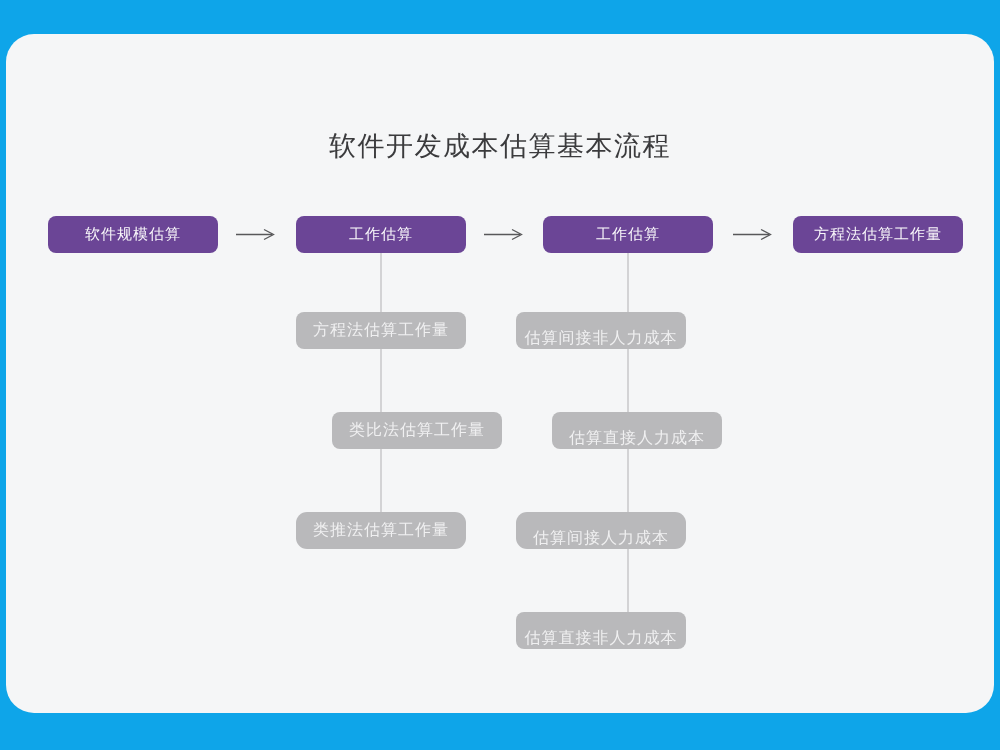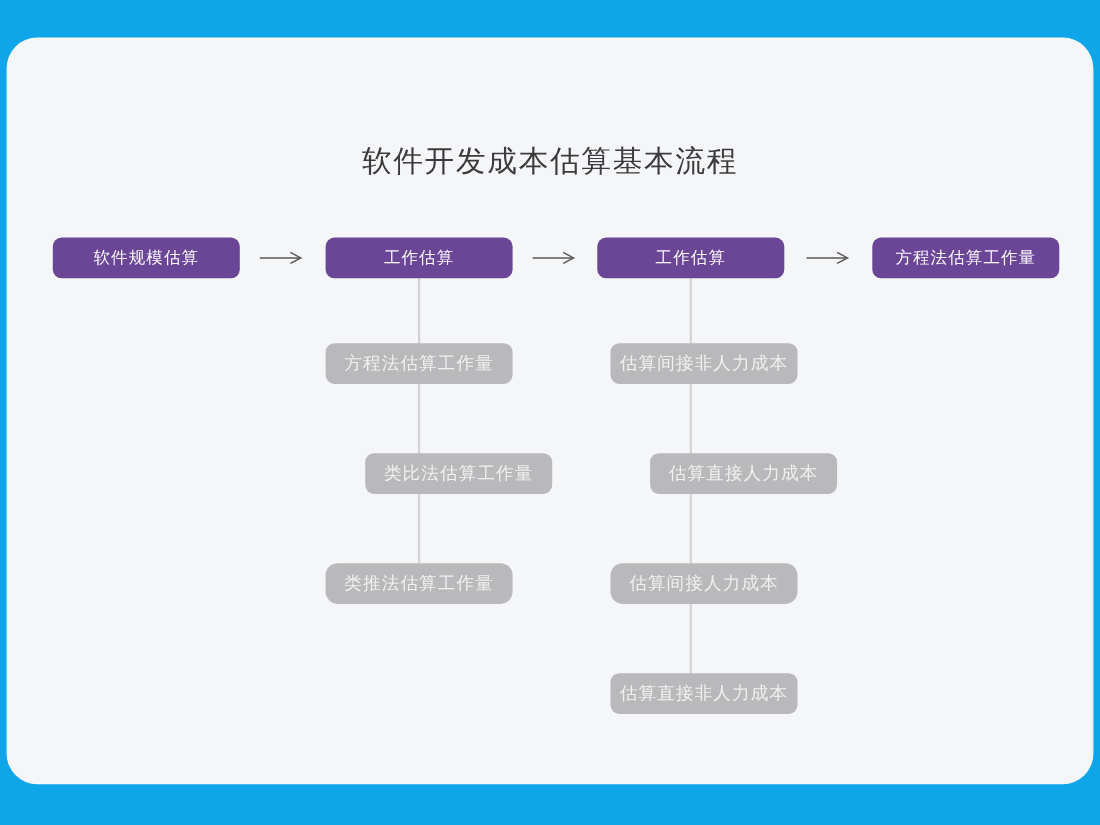--- a/index.html
+++ b/index.html
@@ -52,21 +52,21 @@
     color: #f0f0f1;
     font-size: 16px;
   }
 
   .stage-1 { left: 42px; }
   .stage-2 { left: 290px; }
   .stage-3 { left: 537px; }
   .stage-4 { left: 787px; }
 
   .col-work { left: 290px; }
-  .col-cost { left: 549px; }
+  .col-cost { left: 510px; align-items: flex-end; }
   .row-1 { top: 278px; }
   .row-2 { top: 378px; margin-left: 36px; }
   .row-3 { top: 478px; border-radius: 11px; }
   .row-4 { top: 578px; }
 
   .arrow {
     position: absolute;
     top: 194px;
     width: 40px; height: 13px;
     z-index: 2;

